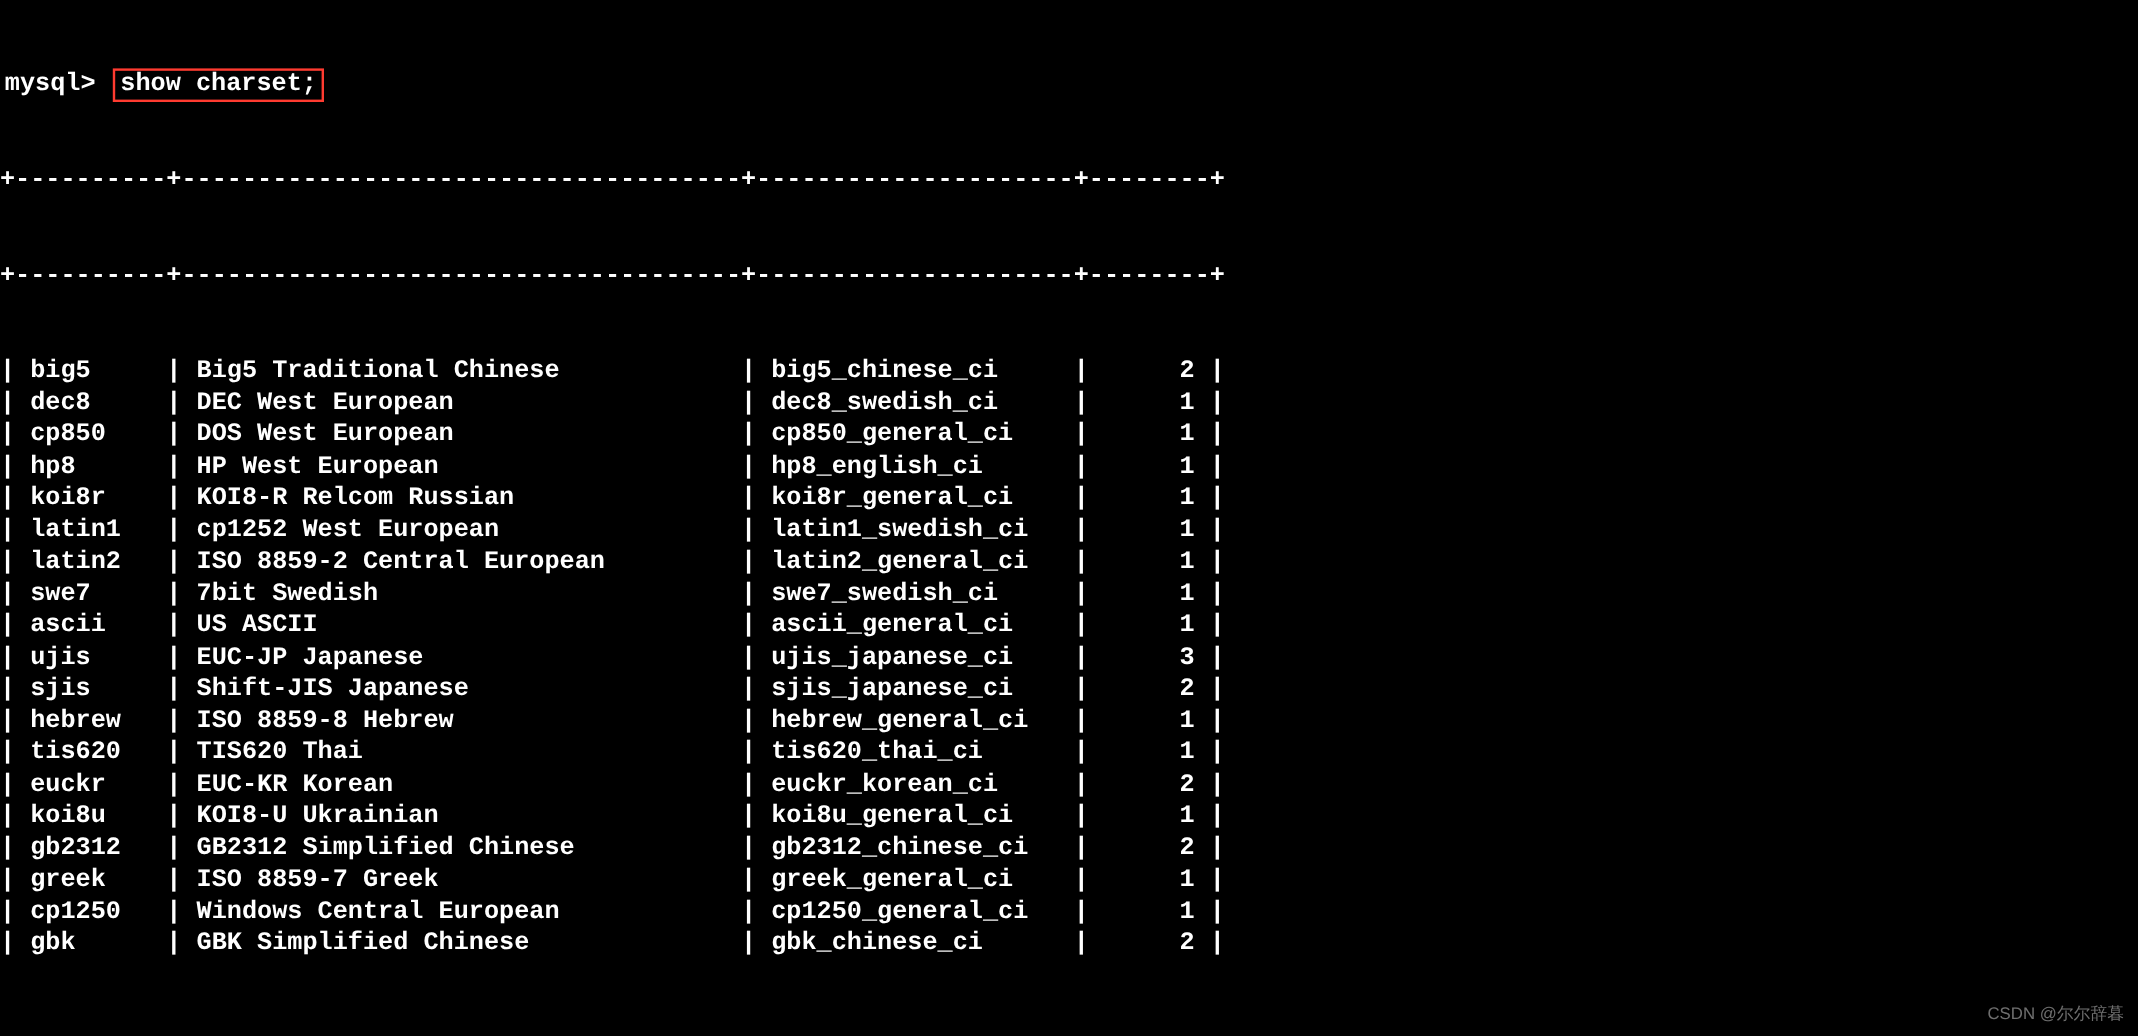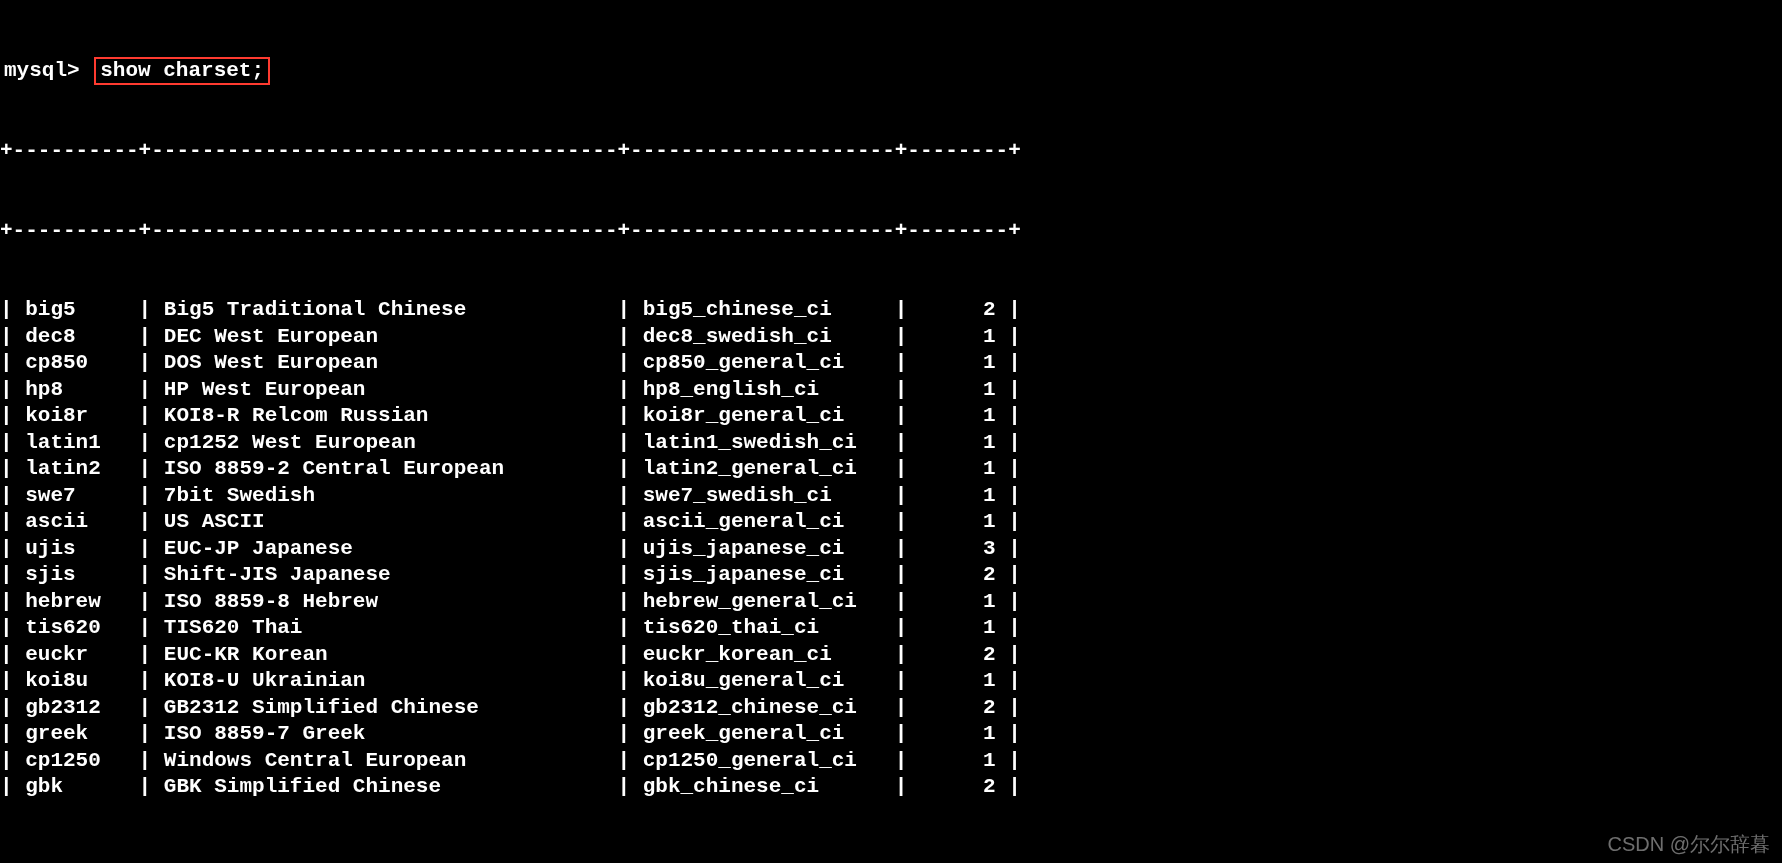--- a/index.html
+++ b/index.html
@@ -28,21 +28,21 @@
     padding: 0 4px;
     margin-left: 2px;
     display: inline-block;
     line-height: 24px;
   }
   .watermark {
     position: absolute;
     right: 12px;
     bottom: 6px;
     color: rgba(200,200,200,0.55);
-    font-size: 20px;
+    font-size: 14px;
     font-weight: normal;
     font-family: sans-serif;
     text-align: center;
   }
 </style>
 </head>
 <body>
 
 <div class="terminal">
   <div class="prompt-line"><span>mysql&gt;</span> <span class="highlight-box">show charset;</span></div>

